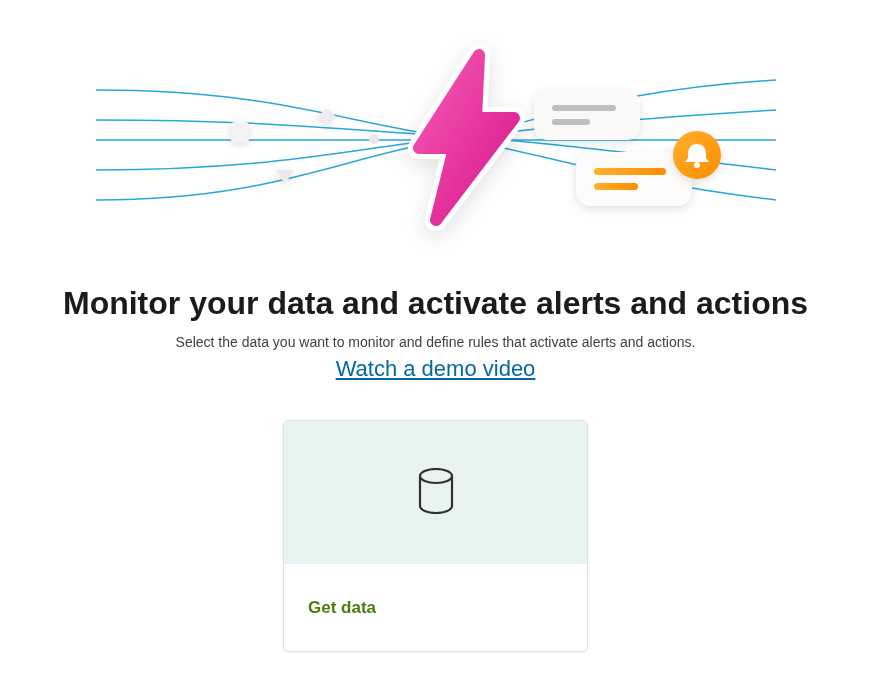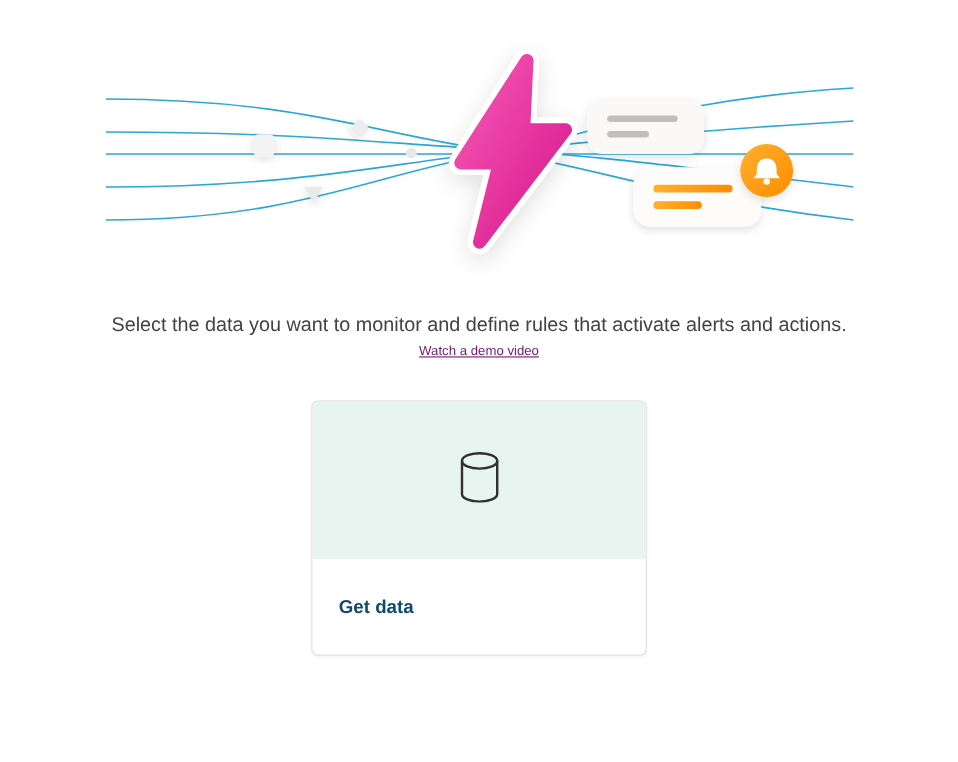--- a/index.html
+++ b/index.html
@@ -24,28 +24,28 @@
       margin-bottom: 35px;
     }
     .heading {
       font-size: 32px;
       font-weight: 700;
       color: #1b1b1b;
       margin-bottom: 12px;
       text-align: center;
     }
     .subtitle {
-      font-size: 18px;
+      font-size: 14px;
       color: #424242;
       text-align: center;
       margin-bottom: 6px;
     }
     .video-link {
-      font-size: 12px;
-      color: #701a75;
+      font-size: 22px;
+      color: #0369a1;
       text-decoration: underline;
       cursor: pointer;
       margin-bottom: 38px;
     }
     .cards {
       display: flex;
       gap: 24px;
     }
     .card {
       width: 305px;
@@ -68,21 +68,21 @@
     }
     .card-bottom {
       flex: 1;
       padding: 20px 24px;
       display: flex;
       align-items: center;
     }
     .card-label {
       font-size: 17px;
       font-weight: 600;
-      color: #0c4a6e;
+      color: #4d7c0f;
     }
     .highlight-box {
       position: relative;
     }
     .highlight-border {
       position: absolute;
       top: -13px;
       left: -13px;
       right: -13px;
       bottom: -13px;
@@ -152,20 +152,21 @@
       </g>
 
       <g filter="url(#smallShadow)">
         <circle cx="601" cy="135" r="24" fill="url(#bellG)"></circle>
         <path d="M 601 124 c -6 0 -9 4 -9 10 l 0 4 l -3 4 l 24 0 l -3 -4 l 0 -4 c 0 -6 -3 -10 -9 -10 z" fill="#fff"></path>
         <circle cx="601" cy="145" r="3" fill="#fff"></circle>
       </g>
     </svg>
   </div>
 
+  <h1 class="heading">Monitor your data and activate alerts and actions</h1>
   <p class="subtitle">Select the data you want to monitor and define rules that activate alerts and actions.</p>
   <a class="video-link">Watch a demo video</a>
 
   <div class="cards">
 
     <div class="card">
       <div class="card-top">
         <span>
           <svg width="40" height="46" viewBox="0 0 40 46">
             <ellipse cx="20" cy="8" rx="16" ry="7" fill="none" stroke="#323130" stroke-width="2.2"></ellipse>

